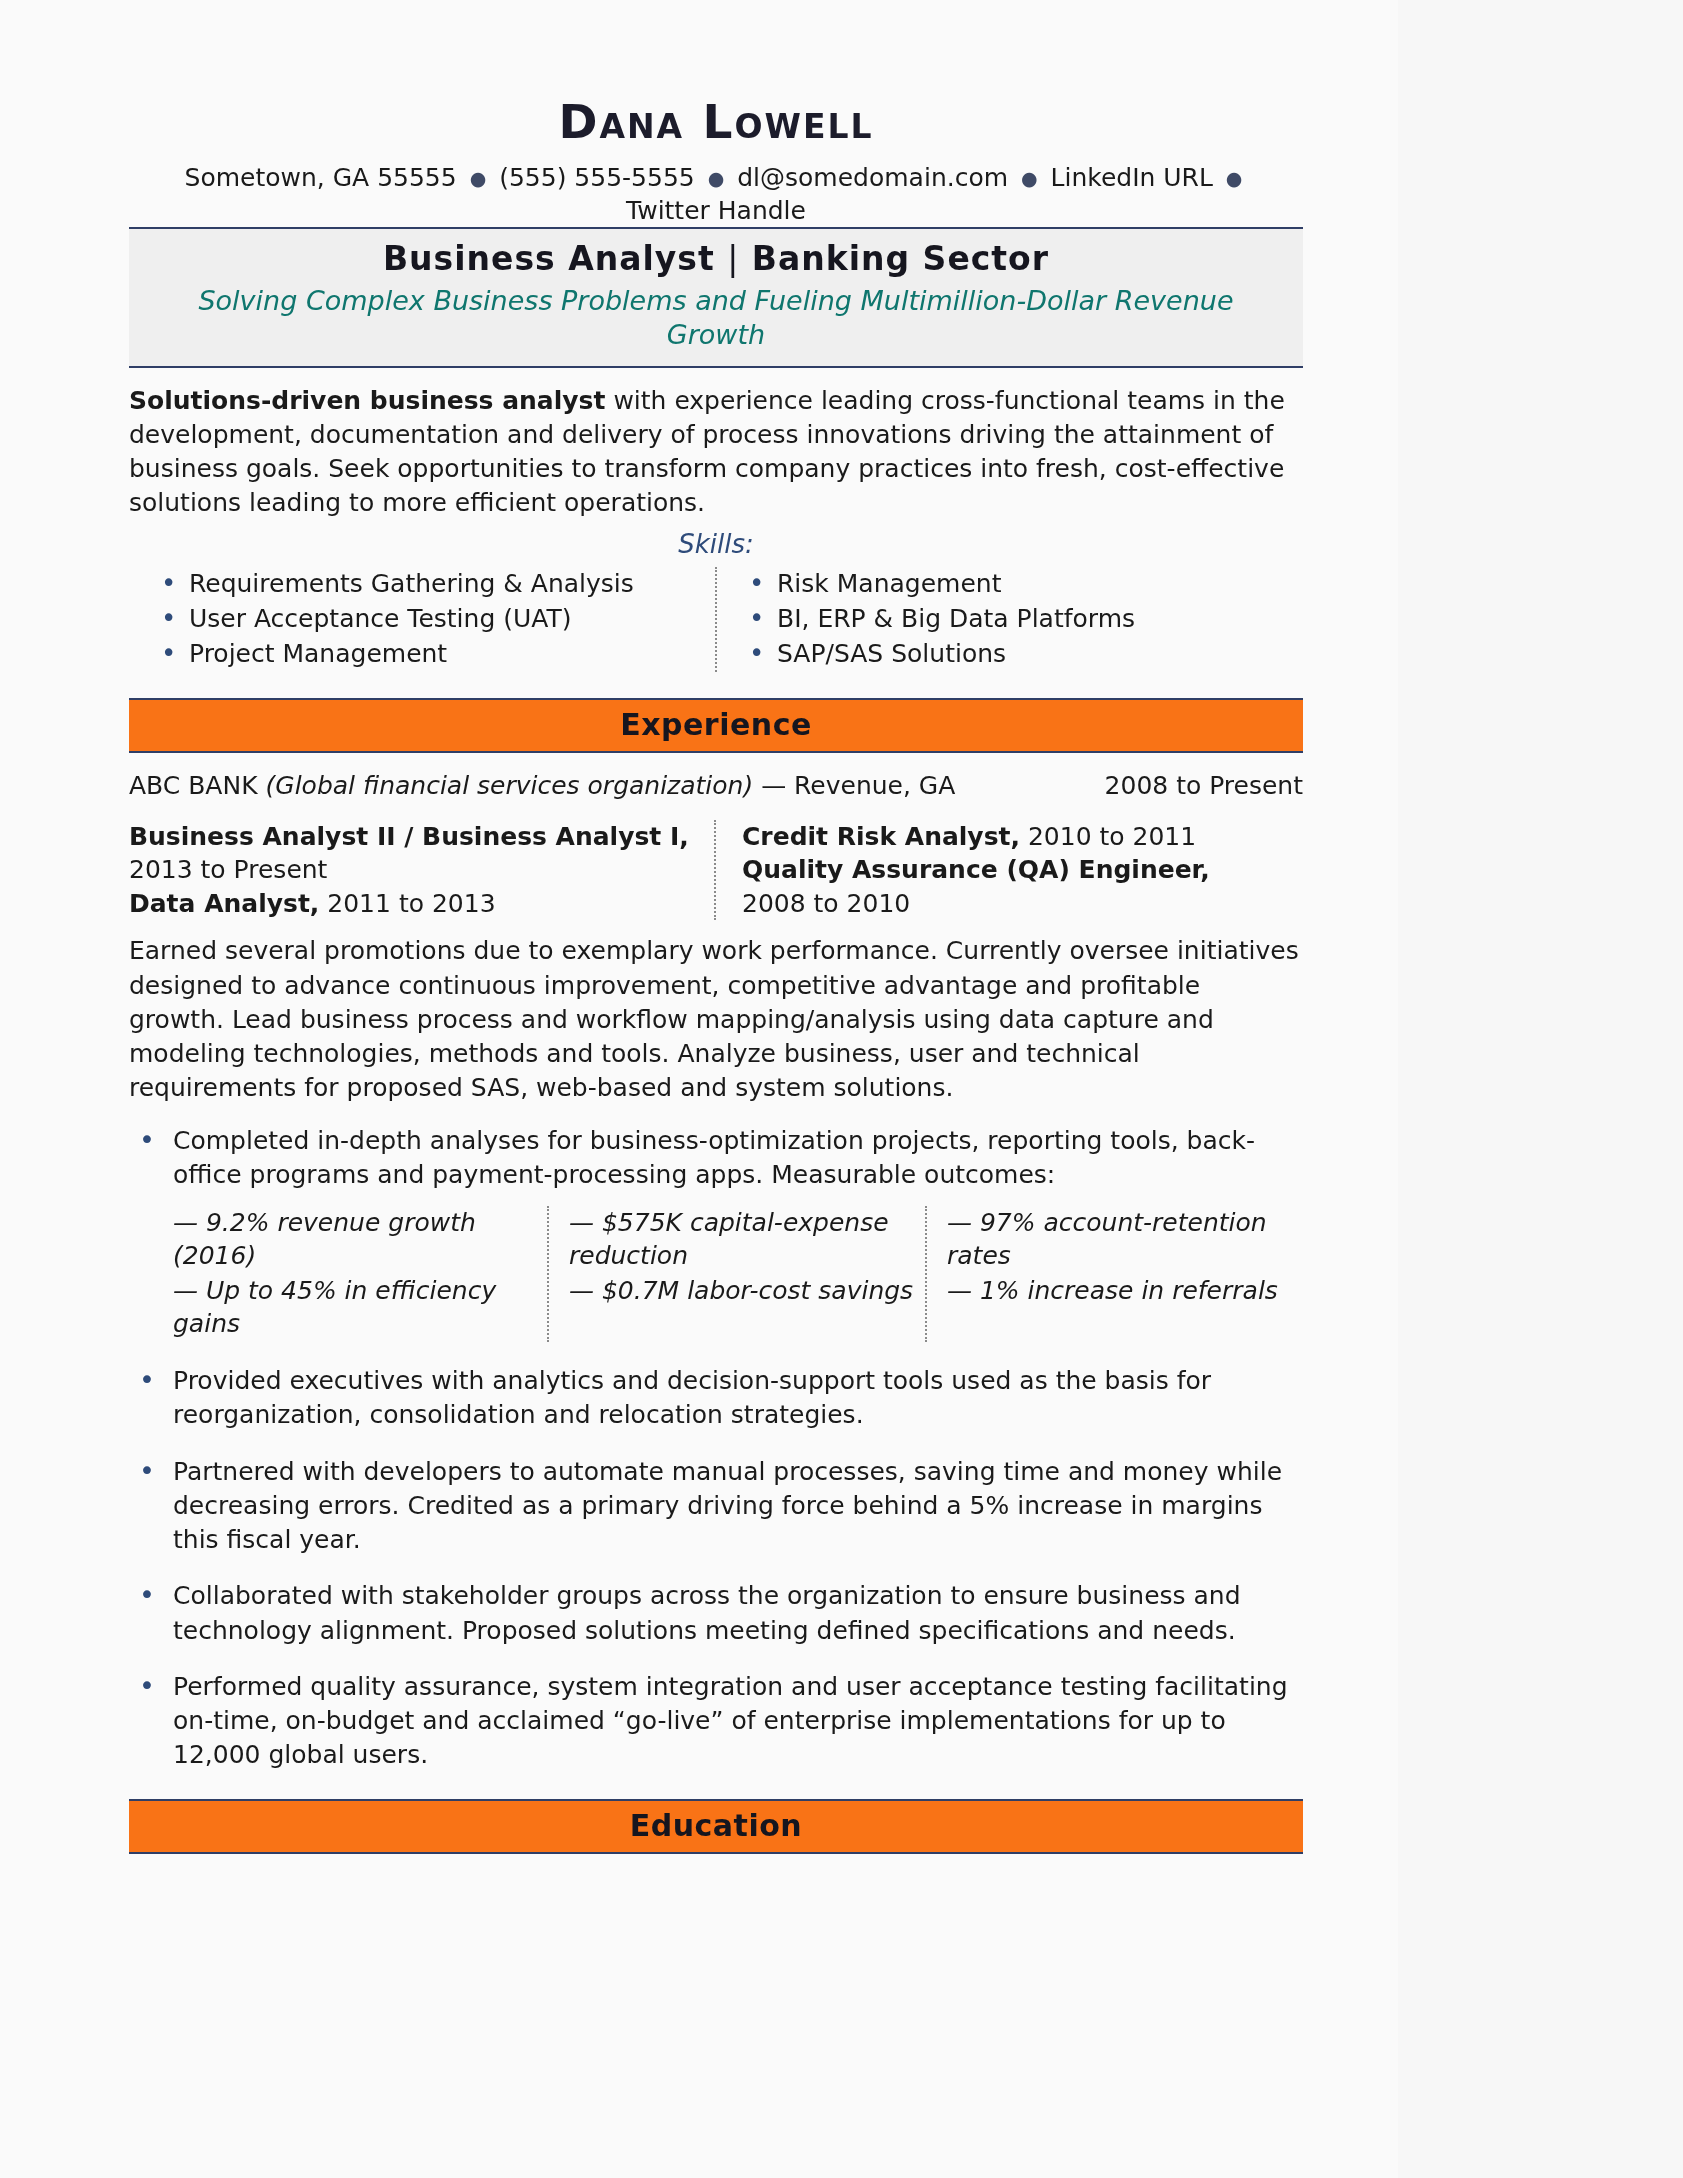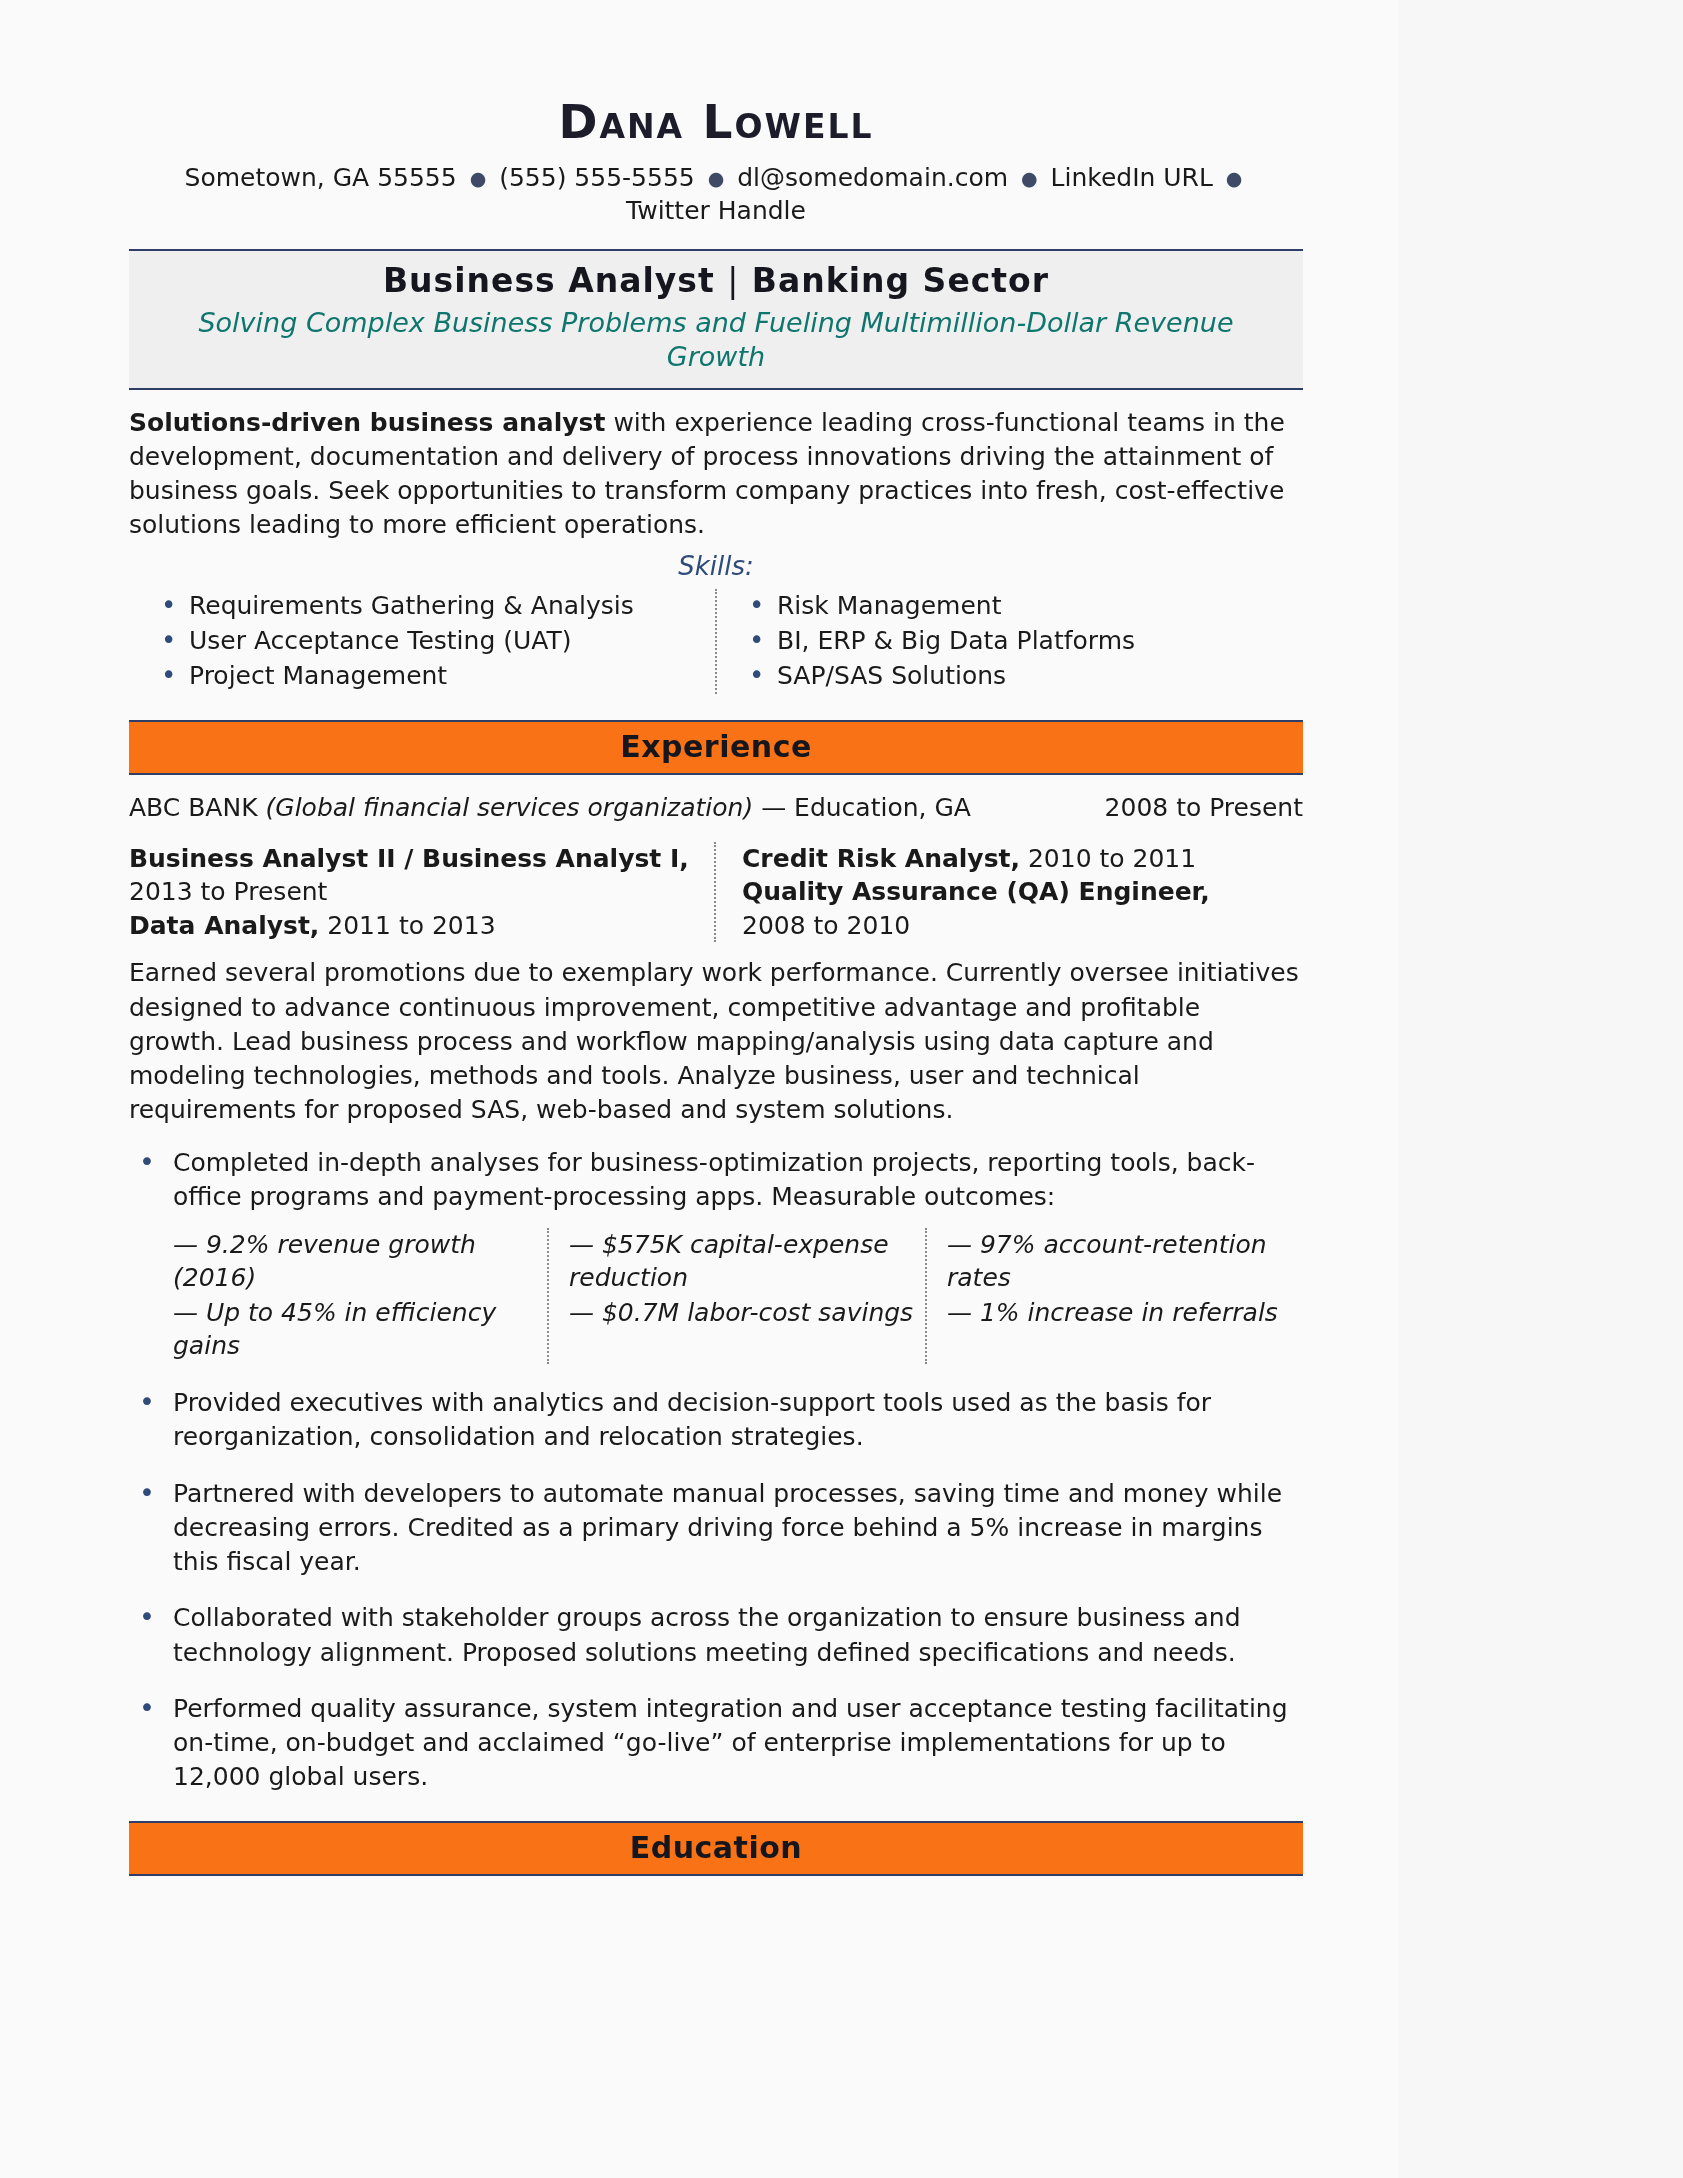--- a/index.html
+++ b/index.html
@@ -41,21 +41,20 @@
   }
   .contact .sep {
     color: #3f4a66;
     font-size: 19px;
     vertical-align: middle;
     padding: 0 5px;
   }
 
   
   .title-band {
-    margin-top: 22px;
     background: #efefef;
     border-top: 2.5px solid #2f3e66;
     border-bottom: 2.5px solid #2f3e66;
     padding: 10px 0 14px 0;
   }
   .job-title {
     text-align: center;
     font-size: 33px;
     font-weight: bold;
     letter-spacing: 1px;
@@ -263,21 +262,21 @@
       </ul>
     </div>
   </div>
 
   <div class="section-bar">Experience</div>
 
   <div class="emp-row">
     <div class="emp-left">
       <span>ABC BANK</span>
       <i>(Global financial services organization)</i>
-      <span>— Education, GA</span>
+      <span>— Revenue, GA</span>
     </div>
     <div class="emp-dates">2008 to Present</div>
   </div>
 
   <div class="roles">
     <div class="roles-col">
       <div>
         <b>Business Analyst II / Business Analyst I,</b>
         <div>2013 to Present</div>
       </div>

